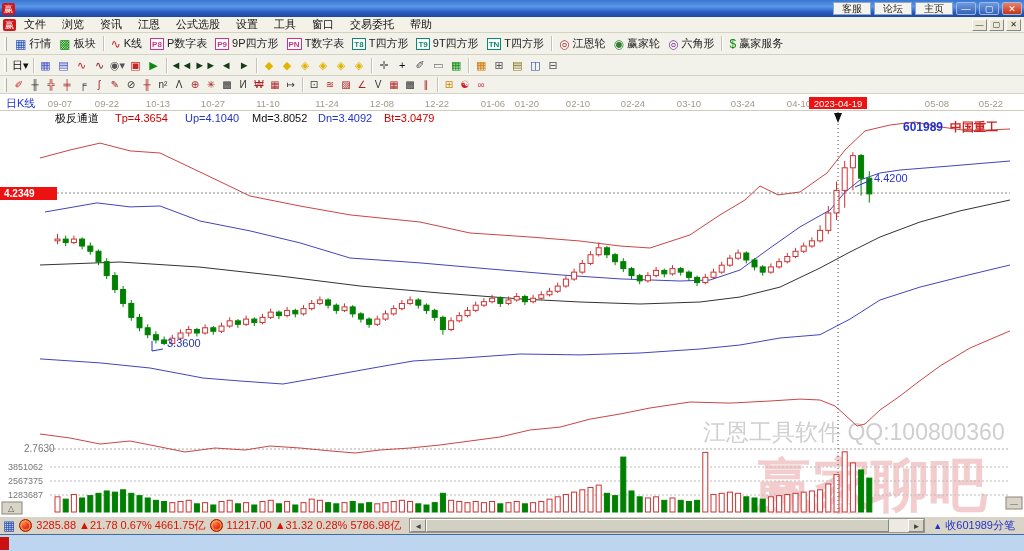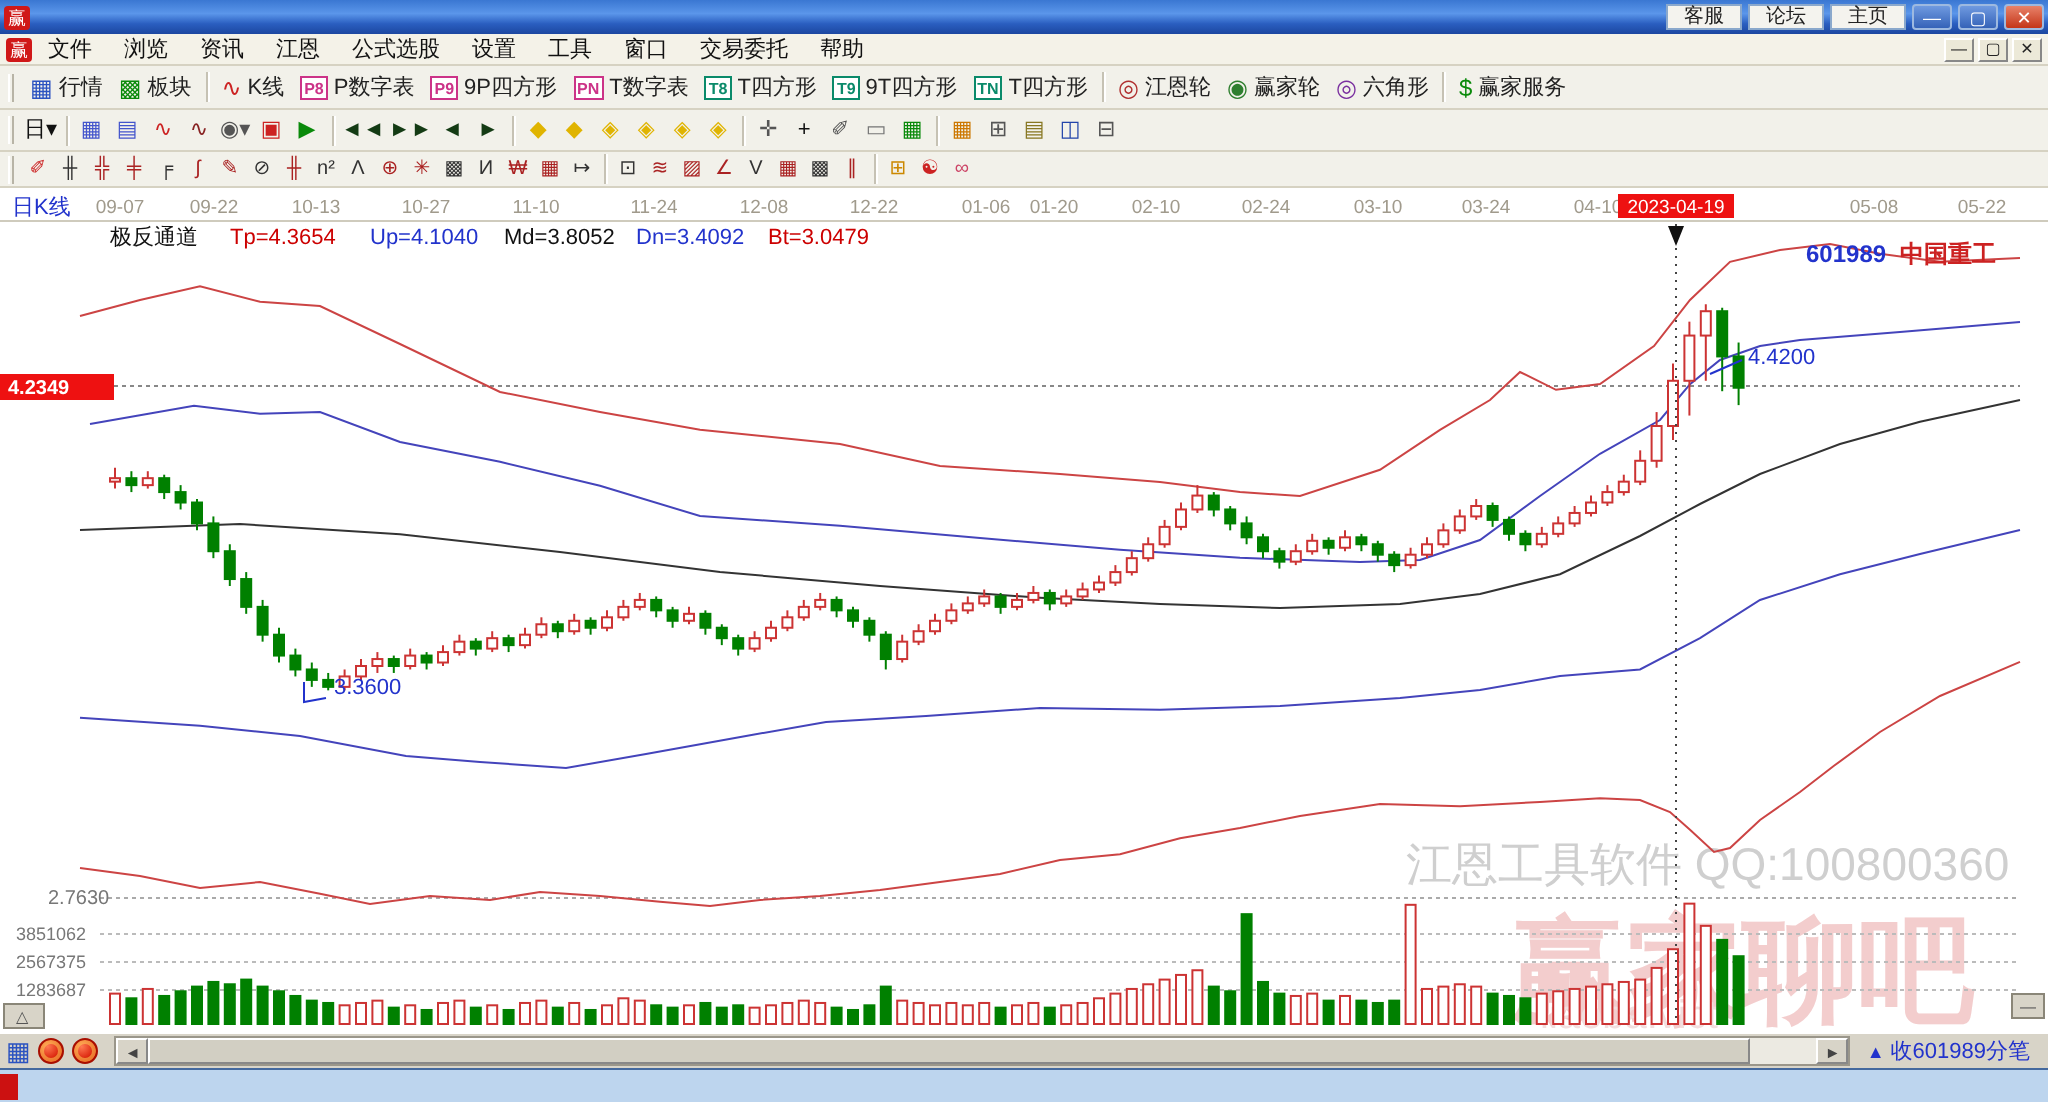--- a/index.html
+++ b/index.html
@@ -603,21 +603,23 @@
         <rect x="2" y="502" width="20" height="12" fill="#d8d4c8" stroke="#8a8678"></rect>
         <text x="8" y="511" font-size="8" fill="#555555">△</text>
         <rect x="1006" y="497" width="16" height="12" fill="#d8d4c8" stroke="#8a8678"></rect>
         <text x="1010" y="506" font-size="8" fill="#555555">—</text>
       </svg>
   </div>
 
   <div class="statusbar">
     <span class="grid-ico">▦</span>
     <span class="exch-ico"></span>
+    <span class="idx">3285.88 ▲21.78 0.67% 4661.75亿</span>
     <span class="exch-ico"></span>
+    <span class="idx">11217.00 ▲31.32 0.28% 5786.98亿</span>
     <div class="hscroll">
       <span class="sb-btn">◄</span>
       <div class="sb-track">
         <div class="sb-thumb"></div>
       </div>
       <span class="sb-btn">►</span>
     </div>
     <span class="feed">
       <span class="feed-ico">▲</span>
       <span>收601989分笔</span>

